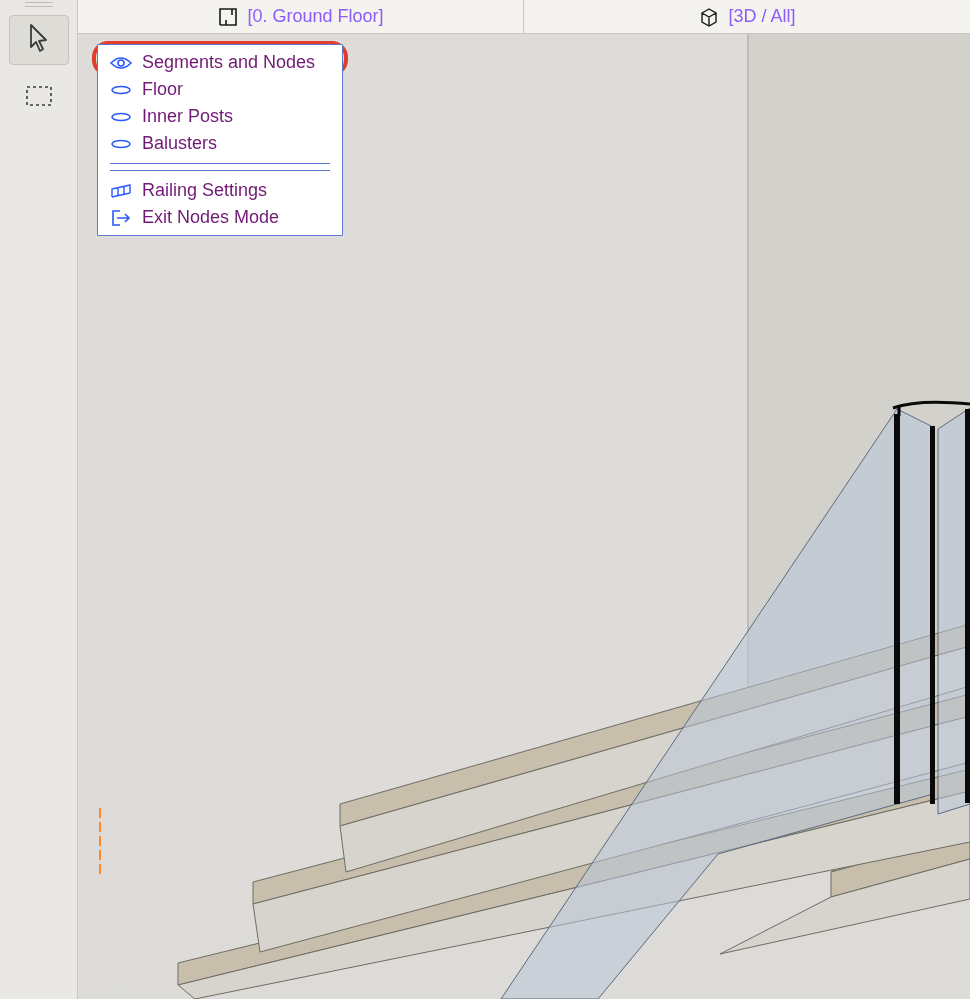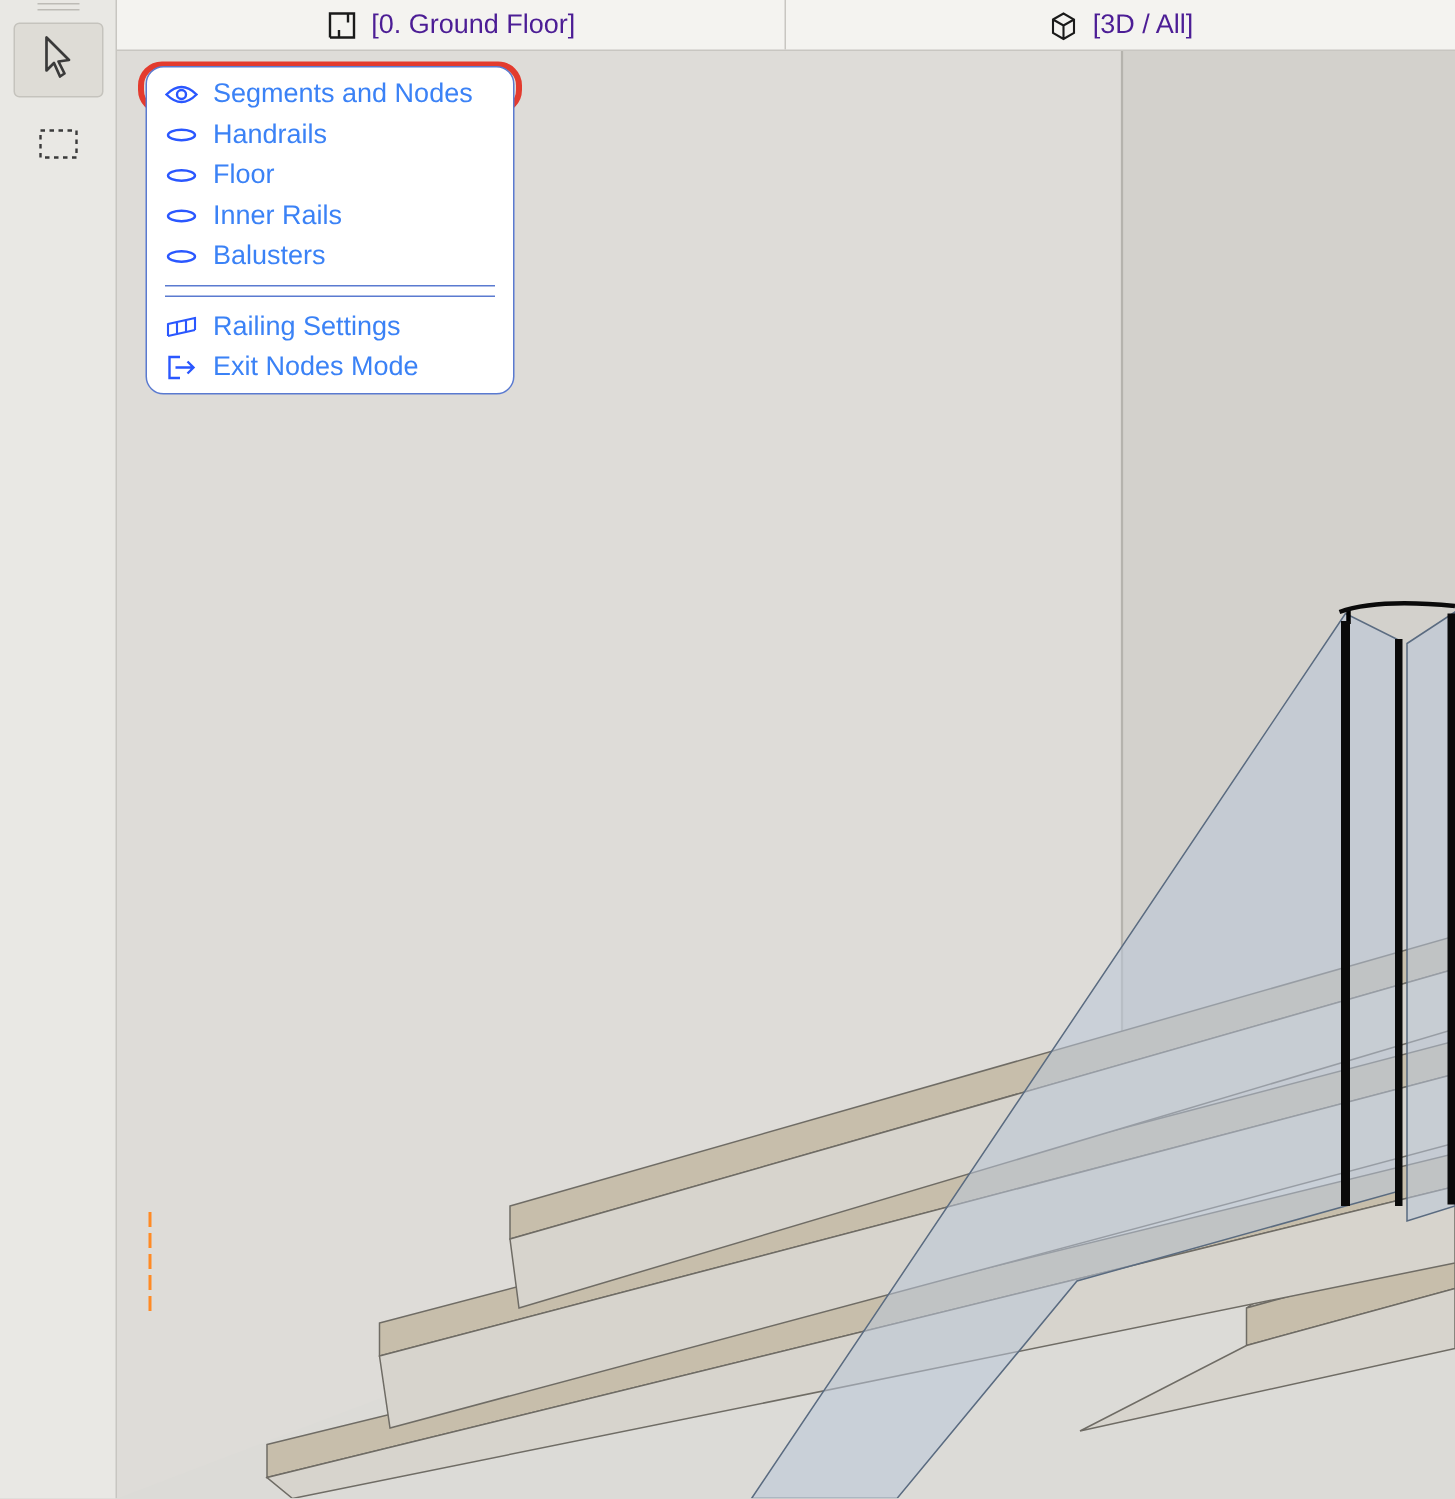--- a/index.html
+++ b/index.html
@@ -41,21 +41,21 @@
     height: 34px;
     background: #f4f3f0;
     border-bottom: 1px solid #c8c6c1;
     display: flex;
   }
   .tab {
     width: 50%;
     display: flex; align-items: center; justify-content: center;
     gap: 8px;
     font-size: 18px;
-    color: #4c1d95;
+    color: #8b5cf6;
     cursor: pointer;
   }
   .tab:first-child { border-right: 1px solid #c8c6c1; }
   .tab-icon { width: 22px; height: 22px; display: flex; align-items: center; justify-content: center; }
 
   .viewport {
     position: relative;
     flex: 1;
     background: #dcdbd7;
     overflow: hidden;
@@ -68,24 +68,24 @@
   }
   .guide span { width: 2px; height: 10px; background: #ff8a24; }
 
   
   .menu {
     position: absolute;
     left: 19px; top: 10px;
     width: 246px;
     background: #fff;
     border: 1px solid #5a7ad0;
-    border-radius: 12px;
+    border-radius: 1px;
     padding: 4px 0;
     font-size: 18px;
-    color: #3b82f6;
+    color: #701a75;
   }
   .menu-item {
     display: flex; align-items: center;
     gap: 10px;
     padding: 3px 10px 3px 12px;
     cursor: pointer;
     position: relative;
   }
   .menu-item .mi-icon { width: 22px; display:flex; justify-content:center; }
   .menu-sep {
@@ -199,44 +199,36 @@
               </svg>
           </span>
           <span>Segments and Nodes</span>
         </div>
         <div class="menu-item">
           <span class="mi-icon">
             <svg width="22" height="10" viewBox="0 0 22 10">
                 <ellipse cx="11" cy="5" rx="9" ry="3.5" fill="none" stroke="#2a57ff" stroke-width="1.6"></ellipse>
               </svg>
           </span>
-          <span>Handrails</span>
+          <span>Floor</span>
         </div>
         <div class="menu-item">
           <span class="mi-icon">
             <svg width="22" height="10" viewBox="0 0 22 10">
                 <ellipse cx="11" cy="5" rx="9" ry="3.5" fill="none" stroke="#2a57ff" stroke-width="1.6"></ellipse>
               </svg>
           </span>
-          <span>Floor</span>
+          <span>Inner Posts</span>
         </div>
         <div class="menu-item">
           <span class="mi-icon">
             <svg width="22" height="10" viewBox="0 0 22 10">
                 <ellipse cx="11" cy="5" rx="9" ry="3.5" fill="none" stroke="#2a57ff" stroke-width="1.6"></ellipse>
               </svg>
           </span>
-          <span>Inner Rails</span>
-        </div>
-        <div class="menu-item">
-          <span class="mi-icon">
-            <svg width="22" height="10" viewBox="0 0 22 10">
-                <ellipse cx="11" cy="5" rx="9" ry="3.5" fill="none" stroke="#2a57ff" stroke-width="1.6"></ellipse>
-              </svg>
-          </span>
           <span>Balusters</span>
         </div>
 
         <div class="menu-sep"></div>
 
 
         <div class="menu-sep"></div>
 
         <div class="menu-item">
           <span class="mi-icon">

